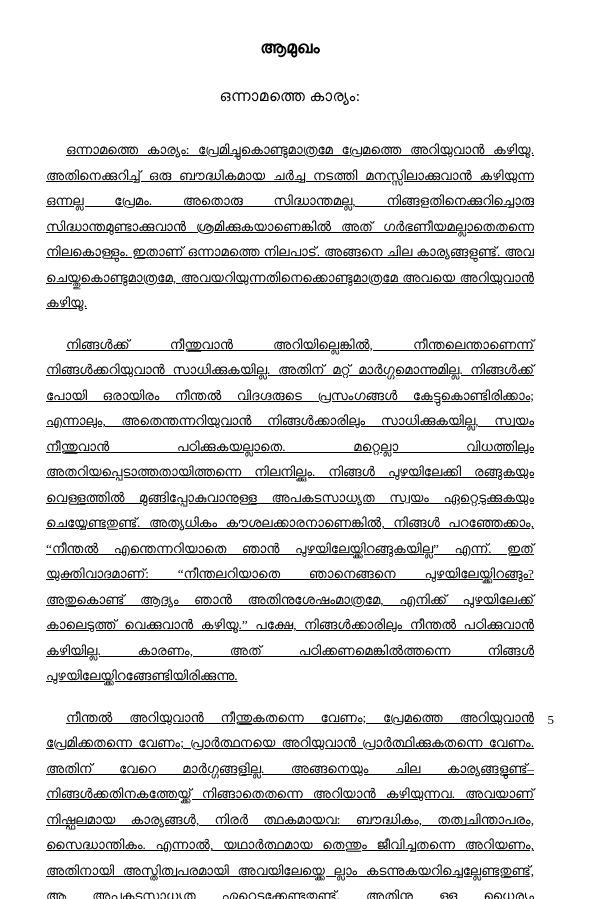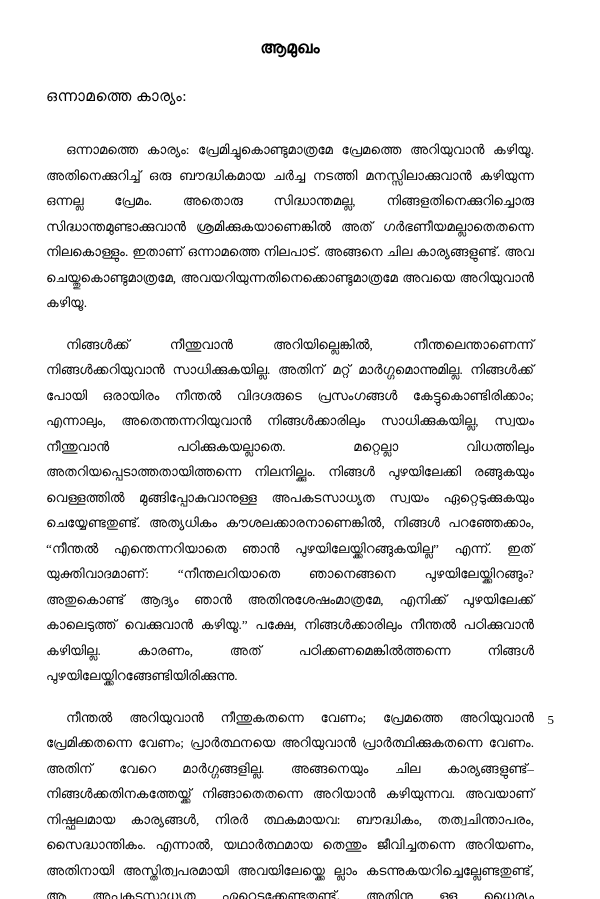--- a/index.html
+++ b/index.html
@@ -24,37 +24,39 @@
   }
   .doc-title {
     text-align: center;
     font-size: 17px;
     font-weight: bold;
     letter-spacing: 0.2px;
     margin: 8px 0 0 0;
     line-height: 1.4;
   }
   .section-heading {
+    text-align: center;
     font-size: 15.5px;
     font-weight: normal;
     margin: 24px 0 0 0;
     line-height: 1.5;
     letter-spacing: 0.4px;
   }
   .body-copy {
     margin-top: 30px;
   }
   .para {
     font-size: 13.3px;
     line-height: 1.92;
     text-align: justify;
     text-justify: inter-word;
     margin: 0;
     text-indent: 20px;
     word-spacing: 0.2px;
+    text-decoration: underline;
   }
   .para + .para {
     margin-top: 16px;
   }
   .page-number {
     position: absolute;
     right: 46px;
     bottom: 24px;
     font-size: 13px;
     font-family: "Liberation Serif", serif;

